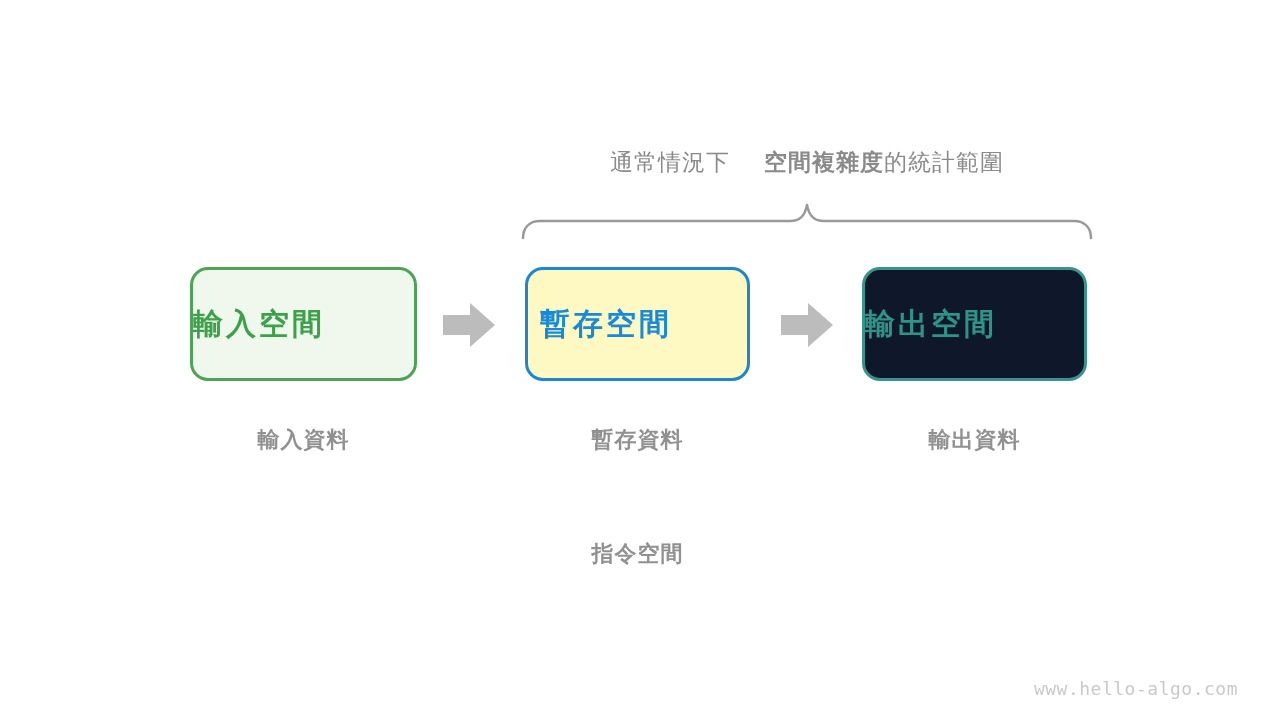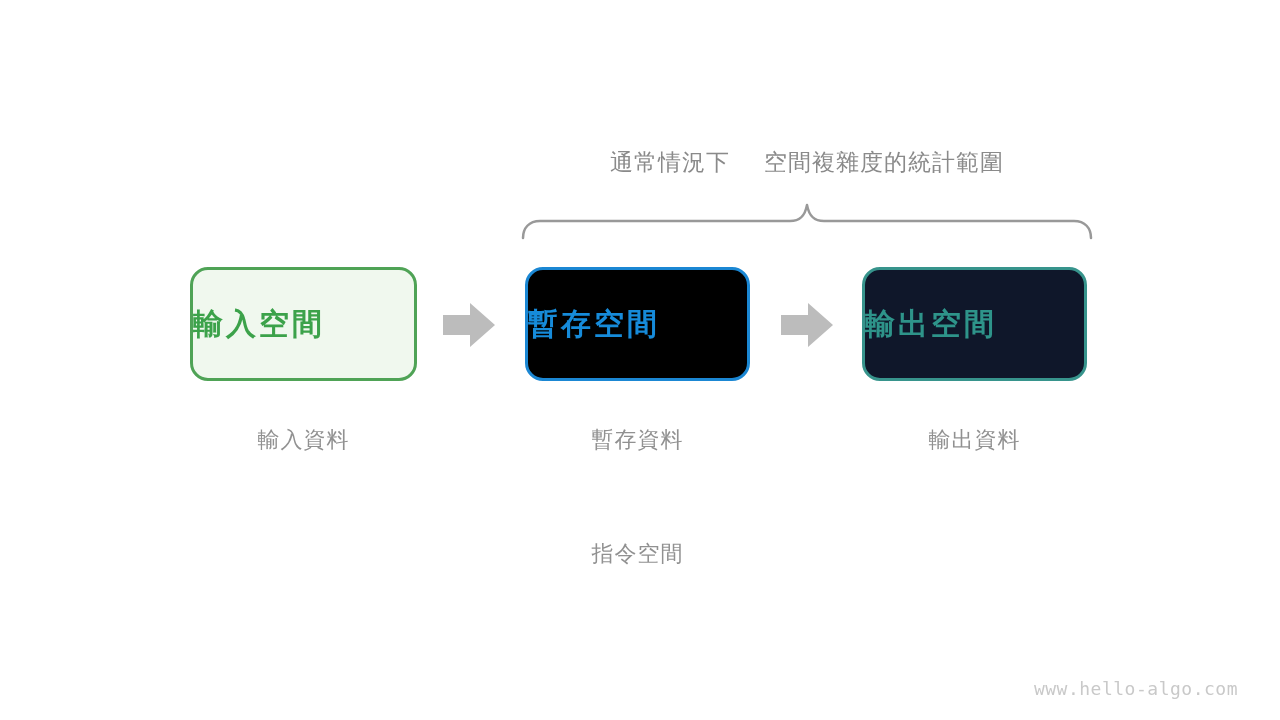--- a/index.html
+++ b/index.html
@@ -19,21 +19,21 @@
     position: absolute;
     left: 520px;
     top: 147px;
     width: 574px;
     text-align: center;
     font-size: 23px;
     color: #8a8a8a;
     letter-spacing: 1px;
     white-space: nowrap;
   }
-  .diagram-title .em { font-weight: 400; margin-left: 34px; }
+  .diagram-title .em { font-weight: 700; margin-left: 34px; }
   .brace-svg {
     position: absolute;
     left: 520px;
     top: 201px;
     width: 574px;
     height: 40px;
   }
   .box {
     position: absolute;
     top: 267px;
@@ -61,20 +61,21 @@
   }
   .arrow-1 { left: 443px; }
   .arrow-2 { left: 781px; }
   .caption {
     position: absolute;
     text-align: center;
     font-size: 22px;
     color: #919191;
     letter-spacing: 1px;
     white-space: nowrap;
+    font-weight: bold;
   }
   .cap-input  { left: 190px; width: 227px; top: 425px; }
   .cap-buf-1  { left: 525px; width: 225px; top: 425px; }
   .cap-buf-2  { left: 525px; width: 225px; top: 473px; }
   .cap-buf-3  { left: 525px; width: 225px; top: 521px; margin-top: 18px; }
   .cap-output { left: 862px; width: 225px; top: 425px; }
   .watermark {
     position: absolute;
     right: 42px;
     top: 678px;
@@ -98,21 +99,21 @@
   </svg>
 
   <div class="box box-input" style="border-color: rgb(79, 163, 86); background-color: rgb(240, 248, 238);">
     <span class="box-label" style="color: rgb(60, 162, 74);">輸入空間</span>
   </div>
 
   <svg class="arrow-svg arrow-1" viewBox="0 0 54 48">
     <polygon points="0,14 27,14 27,2 52,24 27,46 27,34 0,34" fill="#bcbcbc"></polygon>
   </svg>
 
-  <div class="box box-temp" style="border-color: rgb(27, 135, 211); background-color: #000000;">
+  <div class="box box-temp" style="border-color: rgb(27, 135, 211); background-color: #fef9c3; padding-left: 12px;">
     <span class="box-label" style="color: rgb(22, 139, 218);">暫存空間</span>
   </div>
 
   <svg class="arrow-svg arrow-2" viewBox="0 0 54 48">
     <polygon points="0,14 27,14 27,2 52,24 27,46 27,34 0,34" fill="#bcbcbc"></polygon>
   </svg>
 
   <div class="box box-output" style="border-color: rgb(55, 148, 140); background-color: #0f172a;">
     <span class="box-label" style="color: rgb(46, 148, 138);">輸出空間</span>
   </div>

